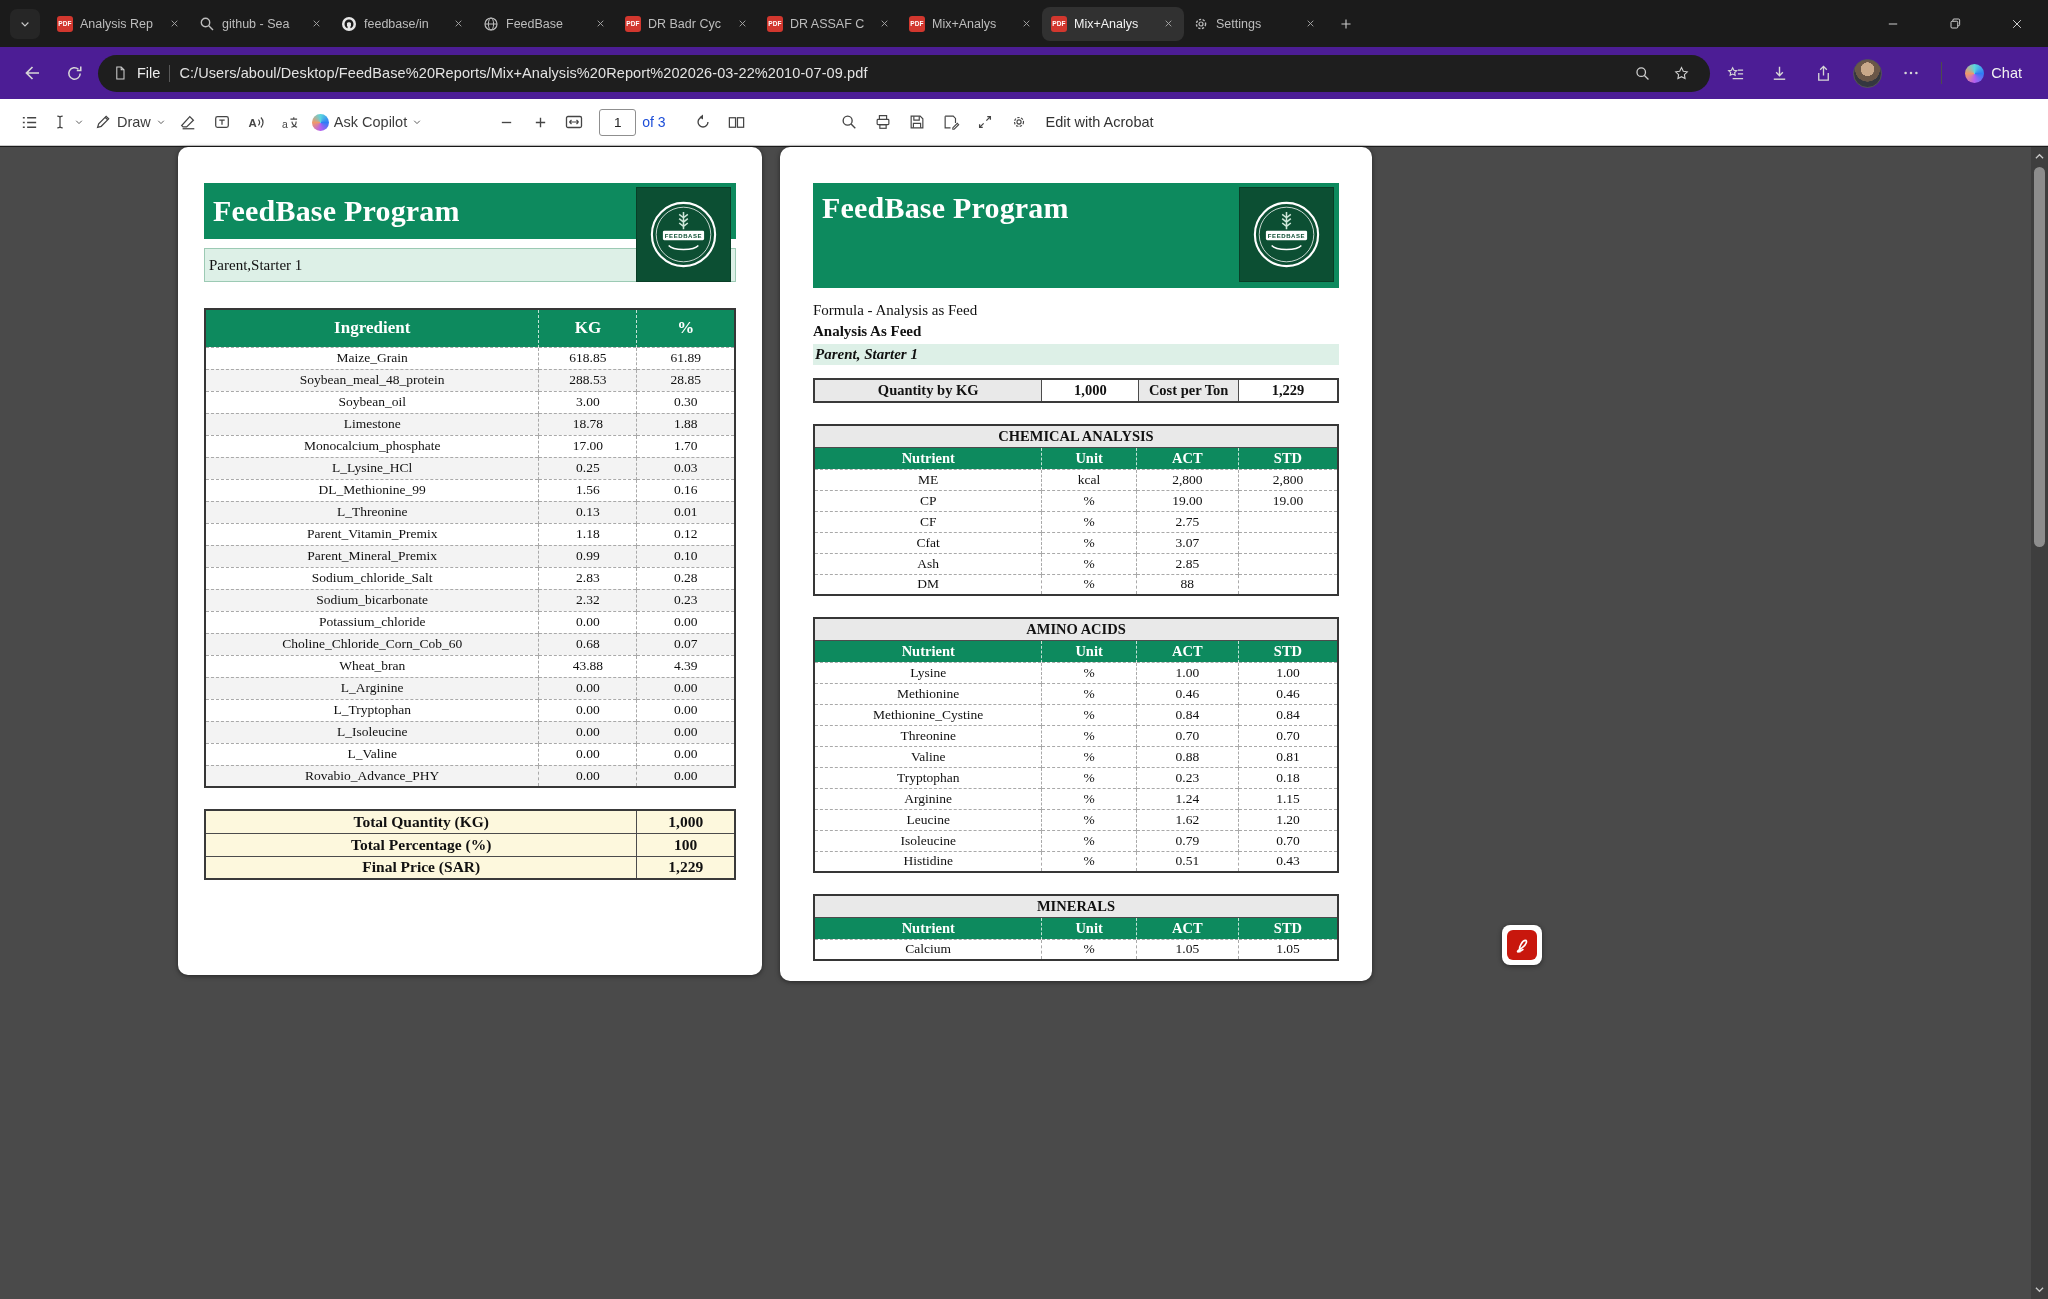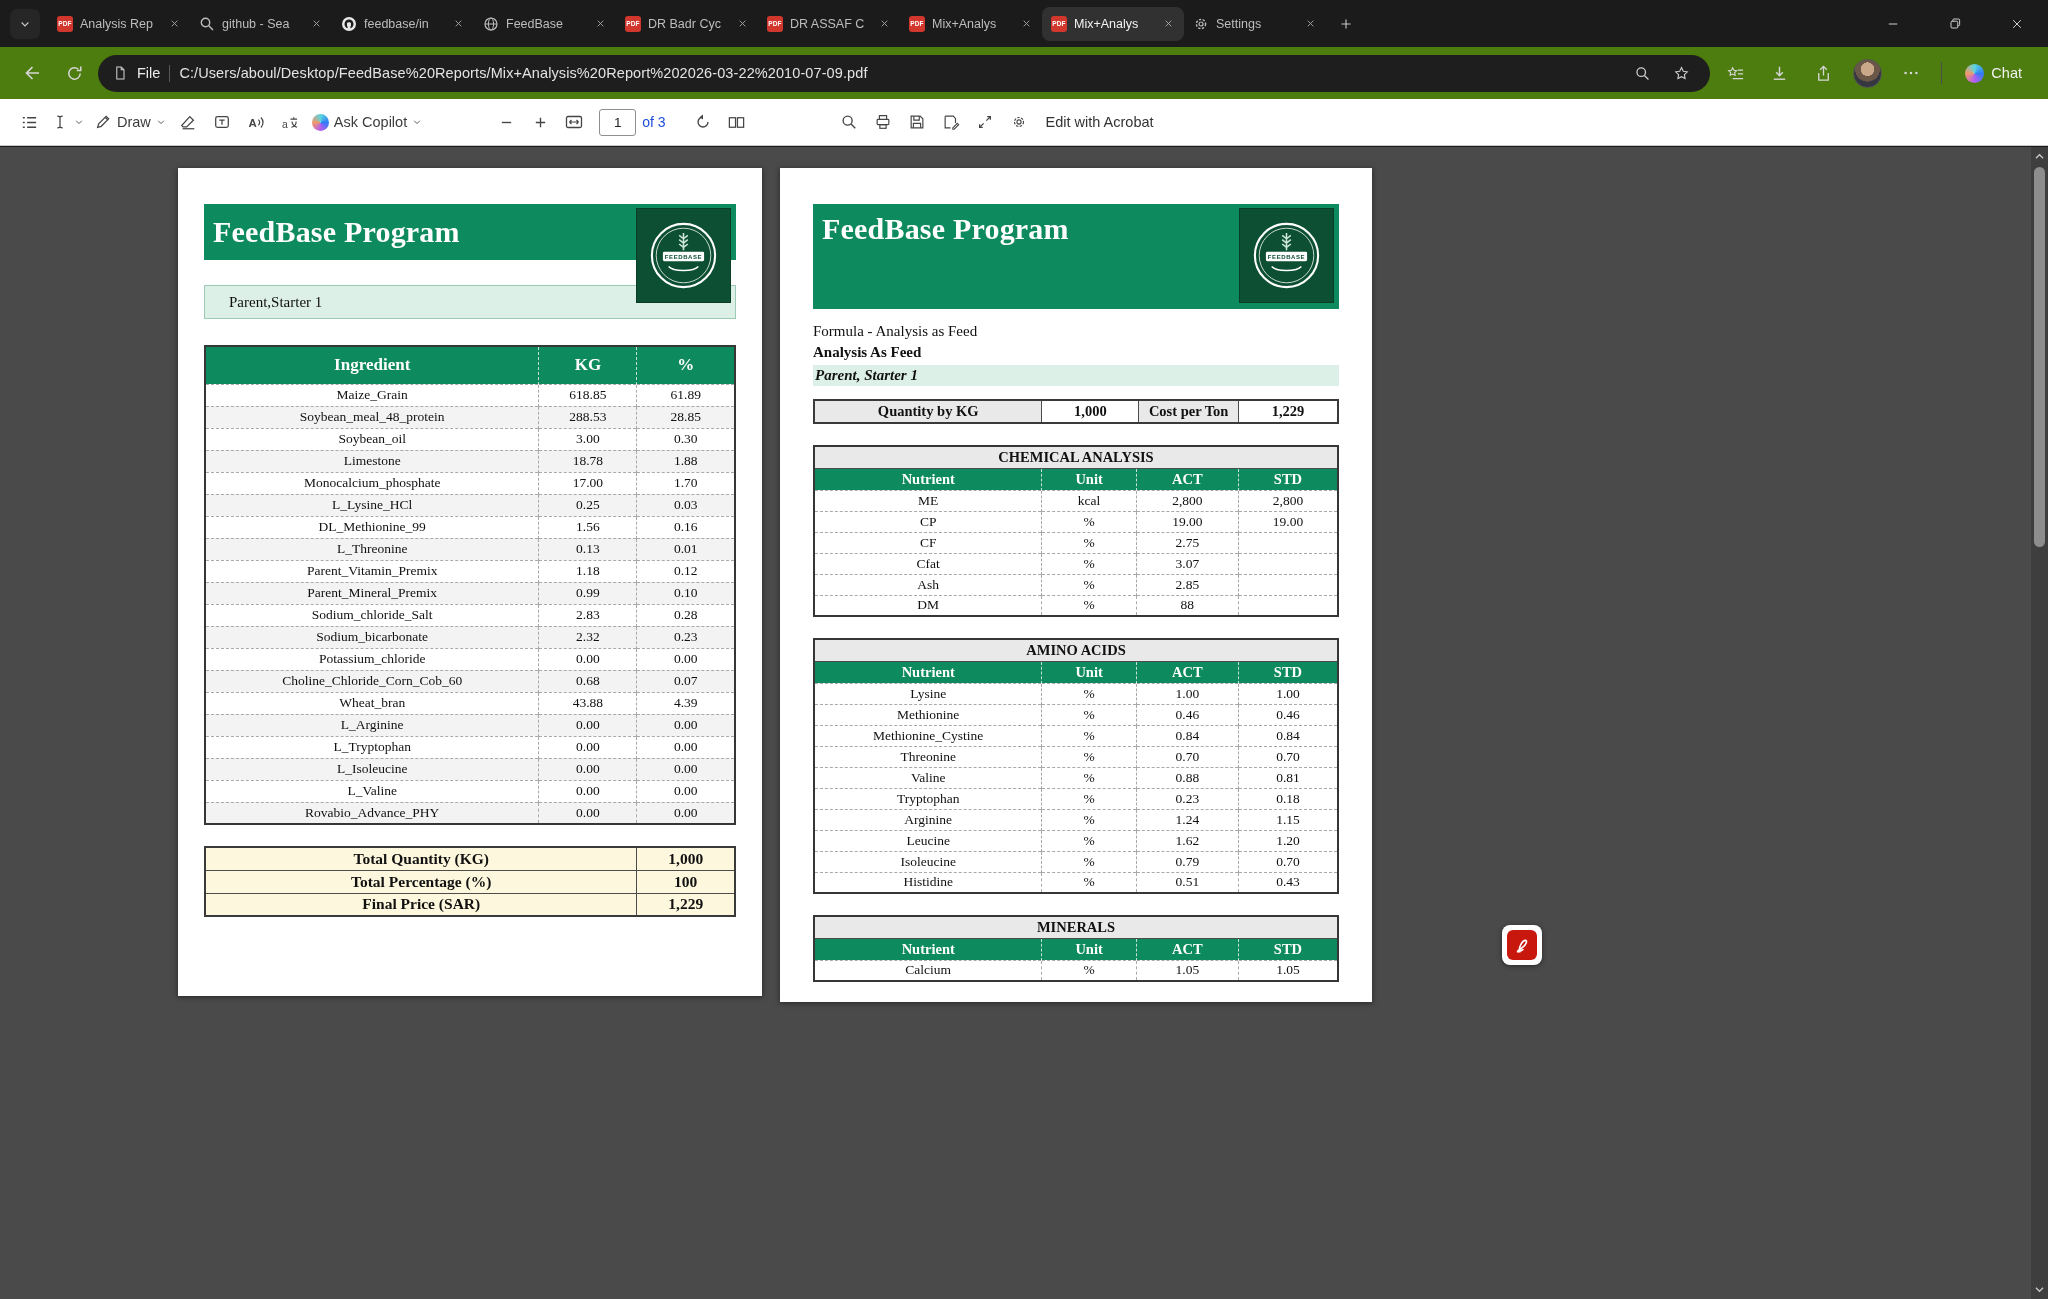--- a/index.html
+++ b/index.html
@@ -19,21 +19,21 @@
   .tab-close { width:17px; height:17px; border-radius:4px; display:flex; align-items:center; justify-content:center; color:#a9a9a9; flex:none; }
   .ic { width:16px; height:16px; flex:none; display:block; }
   .pdfic { background:#d2372e; border-radius:3px; color:#fff; font-size:6.5px; font-weight:bold;
     display:flex; align-items:center; justify-content:center; letter-spacing:.2px; }
   .new-tab-btn { width:32px; height:32px; border:none; background:transparent; border-radius:6px;
     display:flex; align-items:center; justify-content:center; margin-left:4px; cursor:pointer; }
   .win-controls { margin-left:auto; display:flex; height:47px; }
   .win-btn { width:62px; height:47px; border:none; background:transparent; display:flex; align-items:center; justify-content:center; cursor:pointer; }
 
   
-  .navbar { height:52px; background:#4d7c0f; display:flex; align-items:center; padding:0 14px; gap:6px; }
+  .navbar { height:52px; background:#4c1d95; display:flex; align-items:center; padding:0 14px; gap:6px; }
   .nav-btn { width:36px; height:36px; border:none; background:transparent; border-radius:7px;
     display:flex; align-items:center; justify-content:center; cursor:pointer; flex:none; }
   .addressbar { flex:1; height:37px; background:#1e1e1e; border-radius:19px; display:flex; align-items:center;
     padding:0 14px; gap:9px; color:#ececec; font-size:14.5px; cursor:text; min-width:0; }
   .addr-divider { width:1px; height:17px; background:#585858; flex:none; }
   .addr-url { flex:1; overflow:hidden; white-space:nowrap; text-overflow:ellipsis; color:#e3e3e3; letter-spacing:.1px; }
   .pill-right-btn { width:30px; height:30px; border:none; background:transparent; border-radius:6px;
     display:flex; align-items:center; justify-content:center; cursor:pointer; flex:none; }
   .rt-btn { width:38px; height:36px; border:none; background:transparent; border-radius:7px;
     display:flex; align-items:center; justify-content:center; cursor:pointer; flex:none; }
@@ -52,32 +52,32 @@
     align-items:center; justify-content:center; gap:5px; font-size:14.5px; color:#3c3c3c; cursor:pointer; flex:none;
     font-family:"Liberation Sans", sans-serif; padding:0 5px; }
   .tb-gap1 { width:62px; flex:none; } .tb-gap2 { width:78px; flex:none; }
   .page-input { width:37px; height:27px; border:1px solid #8f8f8f; border-radius:3px; text-align:center;
     font-size:13.5px; color:#222; background:#fff; margin:0 6px 0 8px; }
   .of-pages { font-size:14px; color:#1d4ed8; margin-right:20px; }
   .acrobat-link { font-size:14.5px; color:#333; margin-left:10px; }
 
   
   .viewport { position:absolute; top:147px; left:0; right:0; bottom:0; background:#4a4a4a; }
-  .page { position:absolute; top:21px; background:#fff; box-shadow:0 1px 5px rgba(0,0,0,.5);
-    font-family:"Liberation Serif", serif; color:#111; }
+  .page { position:absolute; top:0; background:#fff; box-shadow:0 1px 5px rgba(0,0,0,.5);
+    font-family:"Liberation Serif", serif; color:#111;border-radius:10px; }
   .page-left  { left:178px; width:584px; height:828px; padding:0 26px; }
   .page-right { left:780px; width:592px; height:834px; padding:0 33px; }
 
   .header-wrap { position:relative; margin-top:36px; }
   .band { height:56px; background:#0d8a5e; }
   .band2 { height:105px; background:#0d8a5e; }
   .band-title { color:#fff; font-weight:bold; font-size:30px; line-height:56px; padding-left:9px; letter-spacing:.2px; }
   .band2 .band-title { line-height:1; padding-top:10px; }
-  .subbar { margin-top:25px; height:34px; background:#ddf0e7; border:1px solid #9ccab4; font-size:15px;
-    line-height:32px; padding-left:24px; color:#101010; }
+  .subbar { margin-top:9px; height:34px; background:#ddf0e7; border:1px solid #9ccab4; font-size:15px;
+    line-height:32px; padding-left:4px; color:#101010; }
   .logo-box { position:absolute; top:4px; right:5px; width:95px; height:95px; background:#0c4f33;
     border:1px solid #093e27; z-index:3; display:flex; align-items:center; justify-content:center; }
 
   table { border-collapse:collapse; width:100%; }
   .ing-table { margin-top:26px; border:2px solid #363636; }
   .ing-table th { background:#0d8a5e; color:#fff; font-size:17px; font-weight:bold; height:38px; }
   .ing-table th + th { border-left:1px dashed rgba(255,255,255,.75); }
   .ing-table td { font-size:13.5px; height:22px; text-align:center; border-top:1px dashed #a9a9a9; }
   .ing-table td + td { border-left:1px dashed #a9a9a9; }
   .ing-table tbody tr:nth-child(even) { background:#f3f3f3; }

